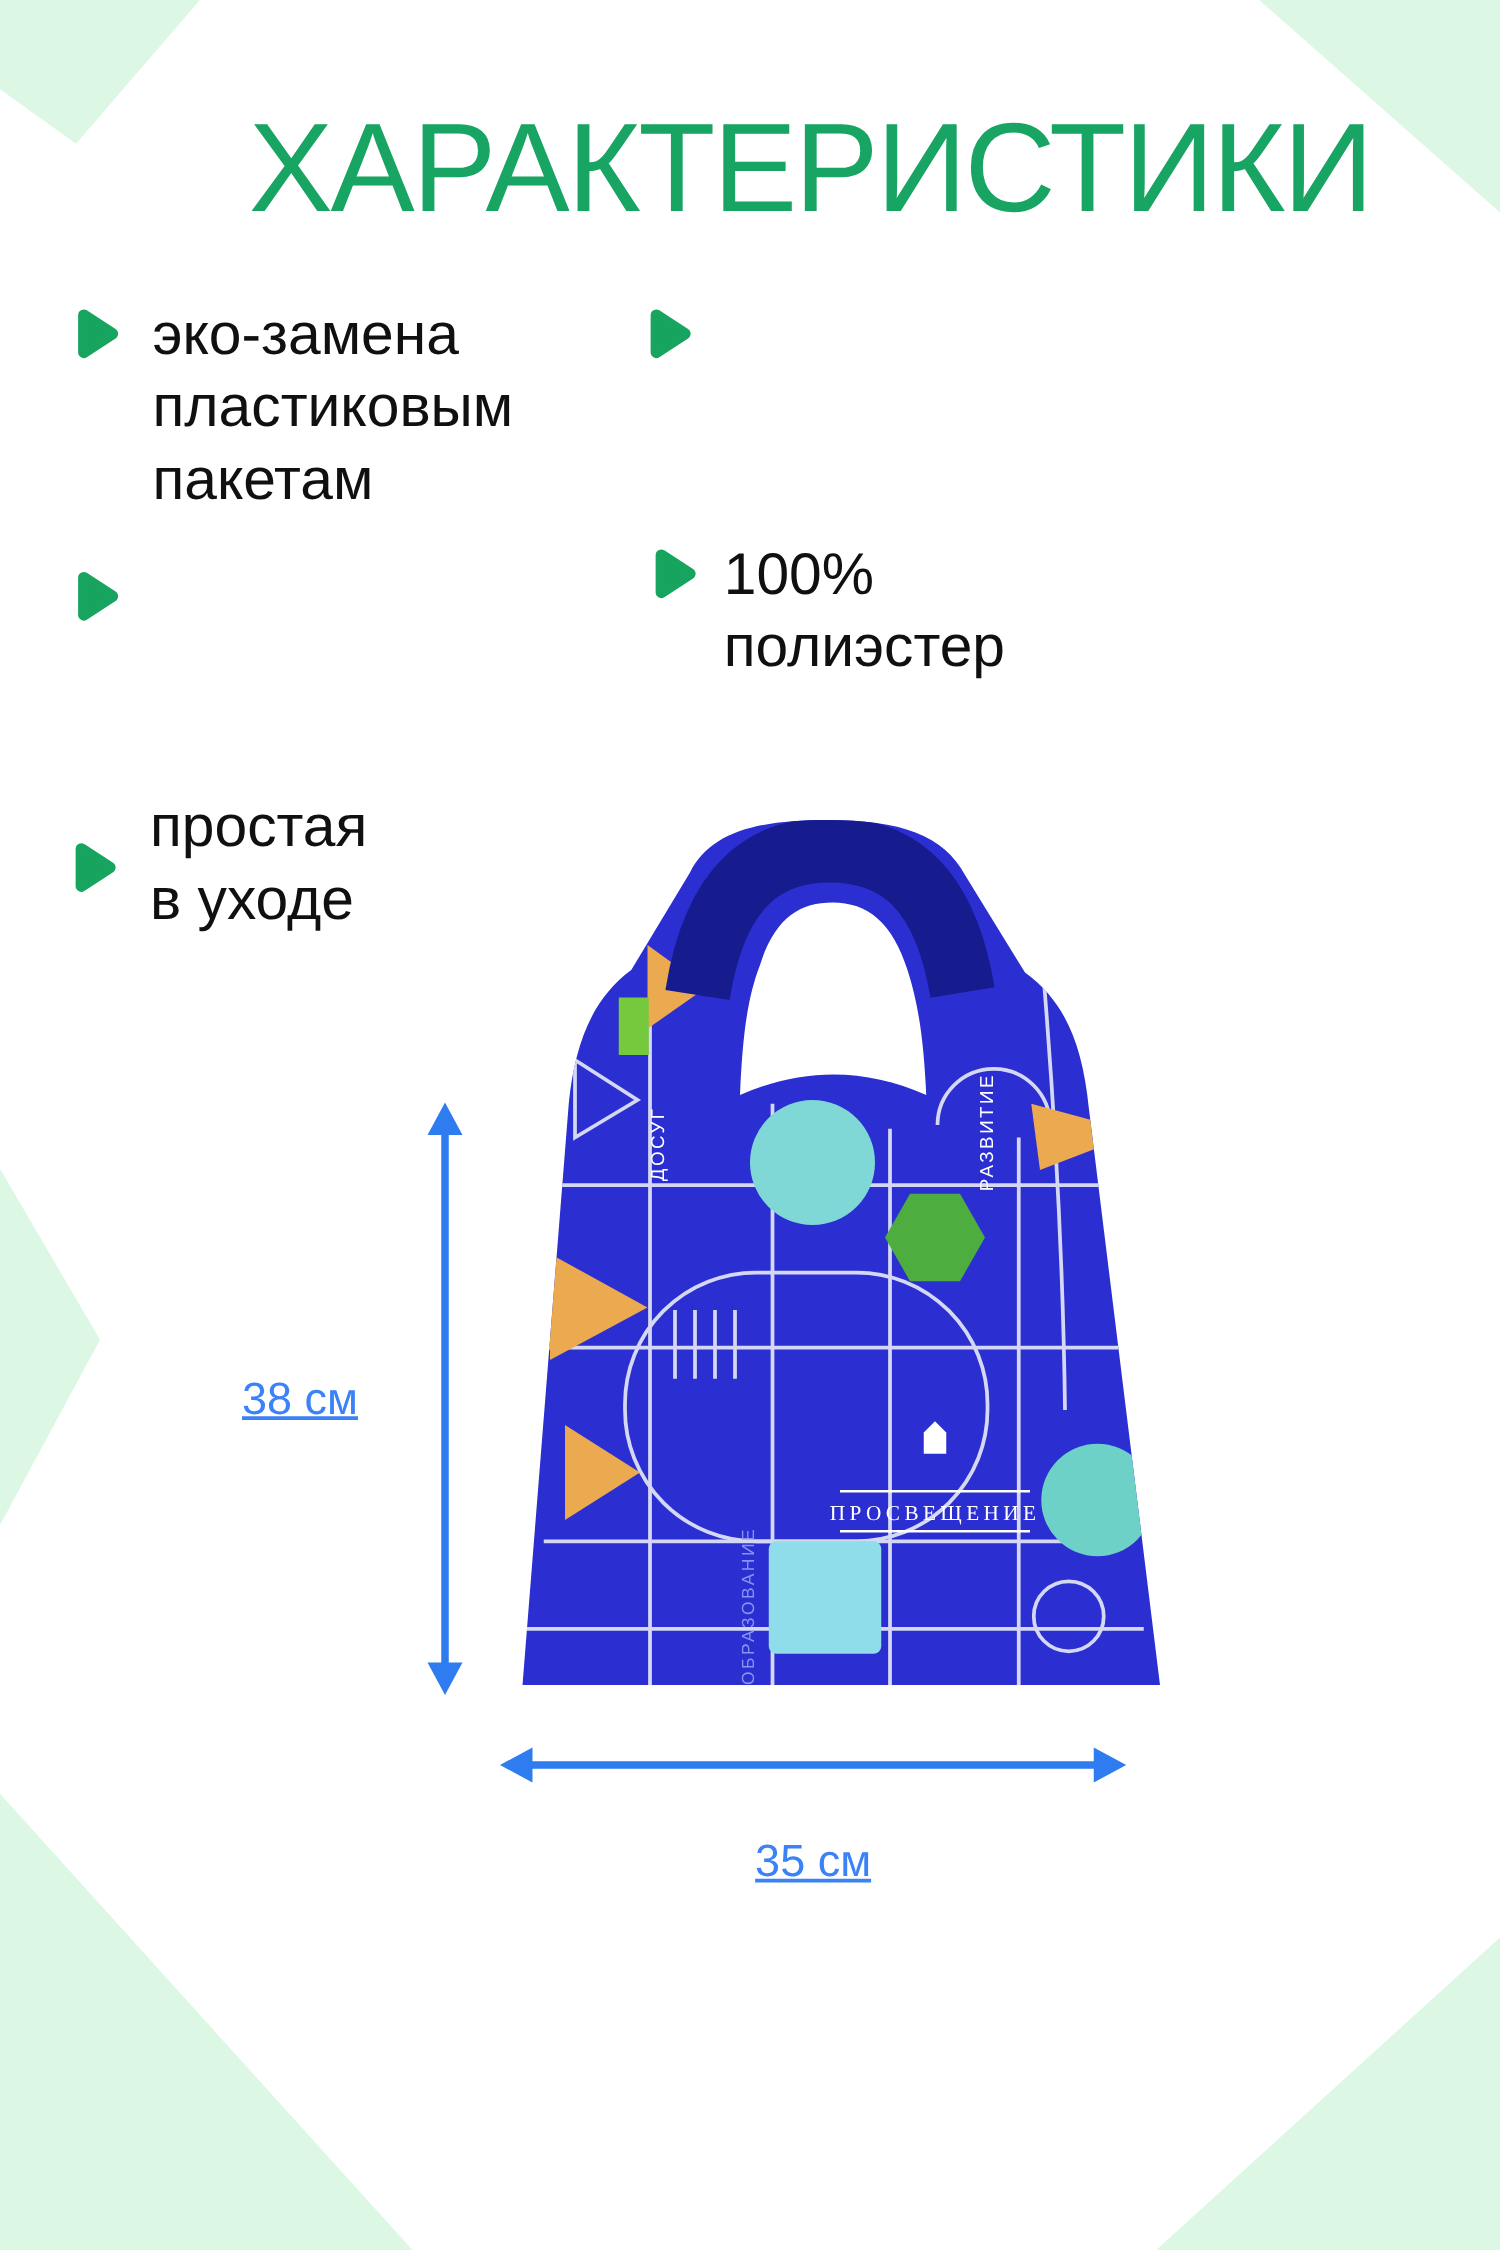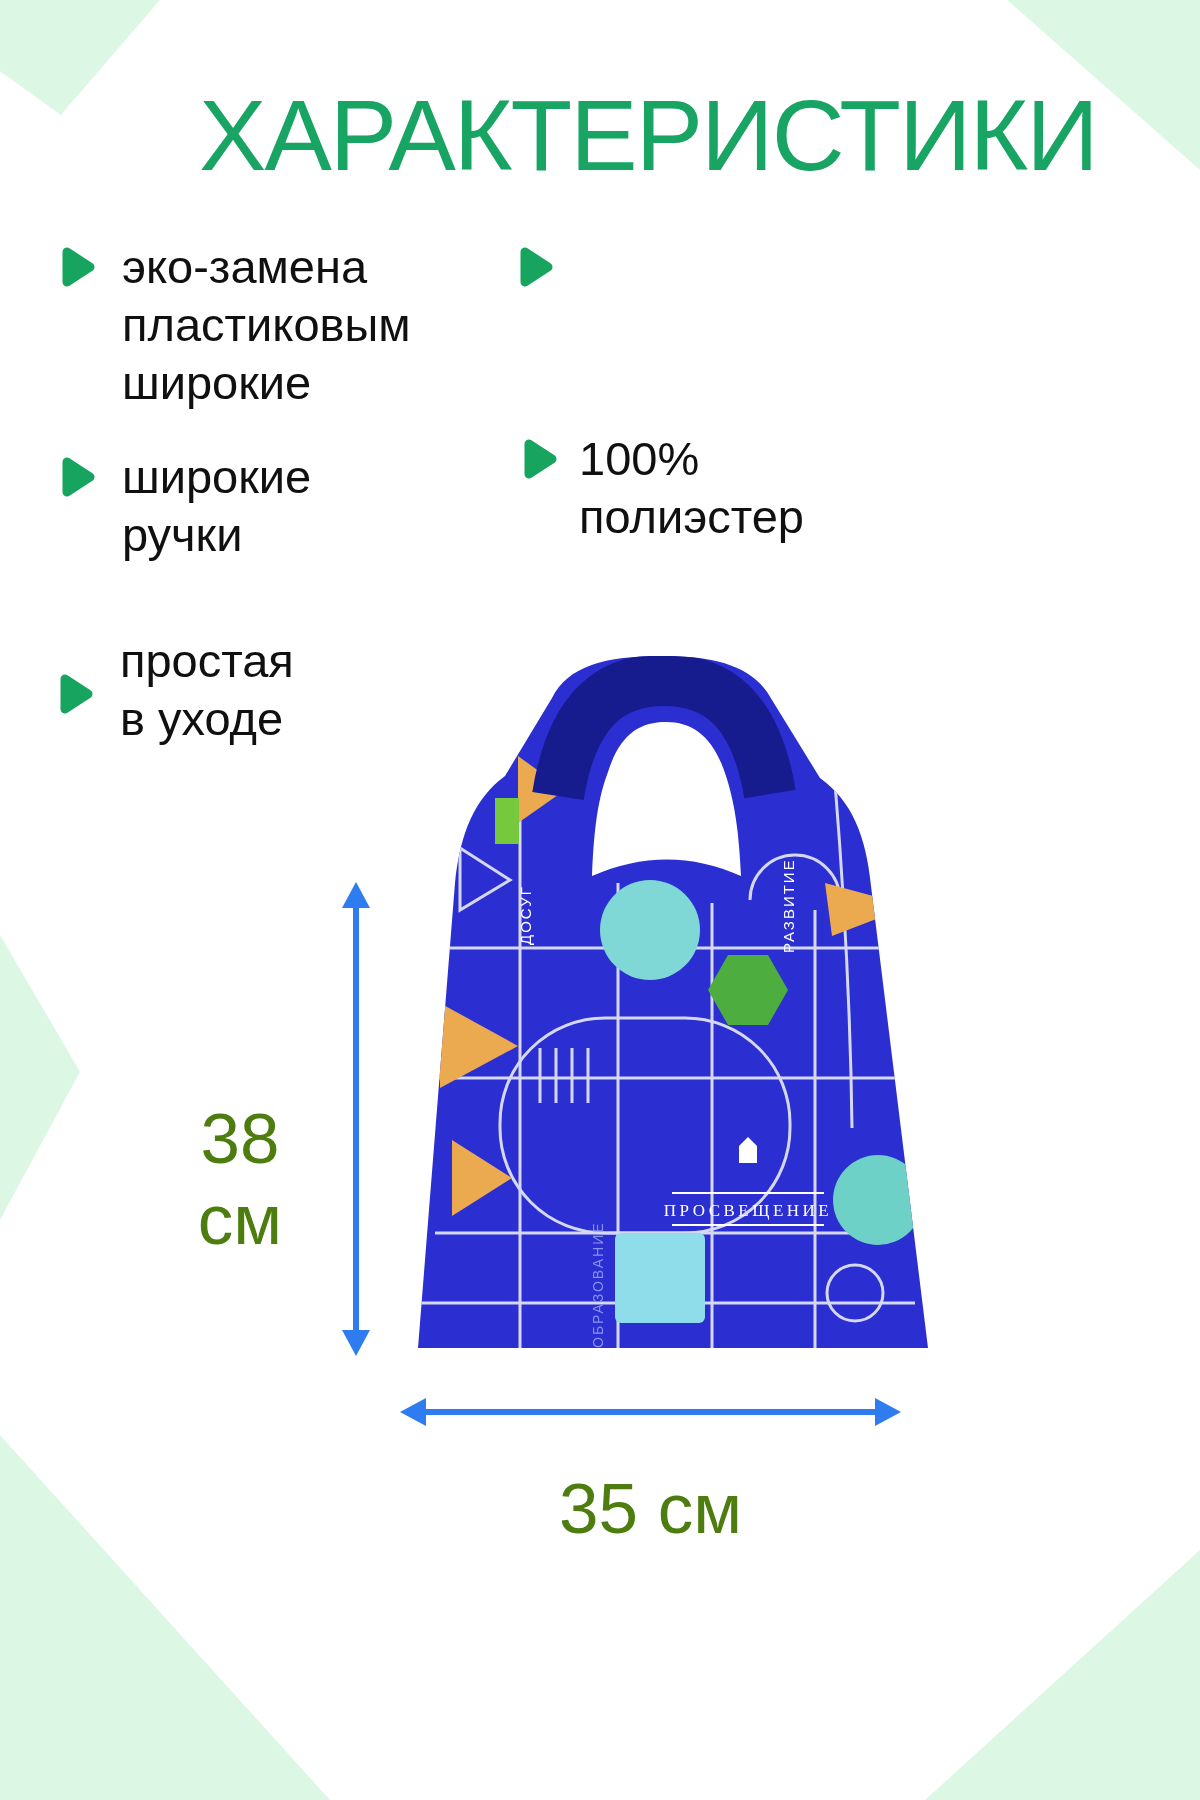--- a/index.html
+++ b/index.html
@@ -26,21 +26,21 @@
   .f-l1{left:60px;top:238px;}
   .f-l2{left:60px;top:448px;}
   .f-l3{left:58px;top:632px;align-items:center;}
   .f-r1{left:518px;top:238px;}
   .f-r2{left:522px;top:430px;gap:21px;}
 
   .bag-wrap{position:absolute;left:400px;top:648px;width:540px;height:710px;}
 
   .arrow-v{position:absolute;left:336px;top:880px;width:40px;height:478px;}
   .arrow-h{position:absolute;left:398px;top:1392px;width:505px;height:40px;}
-  .dim-label{position:absolute;font-size:71px;color:#4d7c0f;}
+  .dim-label{position:absolute;font-size:36px;color:#3b82f6;text-decoration:underline;}
   .dim-h{left:160px;top:1098px;width:160px;text-align:center;}
   .dim-w{left:398px;top:1468px;width:505px;text-align:center;}
 
   .brand-text{font-family:"Liberation Serif", serif;}
 </style>
 </head>
 <body>
 
 <div class="mint mint-tl"></div>
 <div class="mint mint-tr"></div>
@@ -49,29 +49,27 @@
 <div class="mint mint-br"></div>
 
 <div class="title">ХАРАКТЕРИСТИКИ</div>
 
 <div class="feat f-l1">
   <svg class="marker" width="36" height="42" viewBox="0 0 36 42">
     <polygon points="7,6 30,21 7,36" fill="#16a45e" stroke="#16a45e" stroke-width="9" stroke-linejoin="round"></polygon>
   </svg>
   <div class="txt">эко-замена
 пластиковым
-широкие</div>
+пакетам</div>
 </div>
 
 <div class="feat f-l2">
   <svg class="marker" width="36" height="42" viewBox="0 0 36 42">
     <polygon points="7,6 30,21 7,36" fill="#16a45e" stroke="#16a45e" stroke-width="9" stroke-linejoin="round"></polygon>
   </svg>
-  <div class="txt">широкие
-ручки</div>
 </div>
 
 <div class="feat f-l3">
   <svg class="marker" width="36" height="42" viewBox="0 0 36 42">
     <polygon points="7,6 30,21 7,36" fill="#16a45e" stroke="#16a45e" stroke-width="9" stroke-linejoin="round"></polygon>
   </svg>
   <div class="txt">простая
 в уходе</div>
 </div>
 

